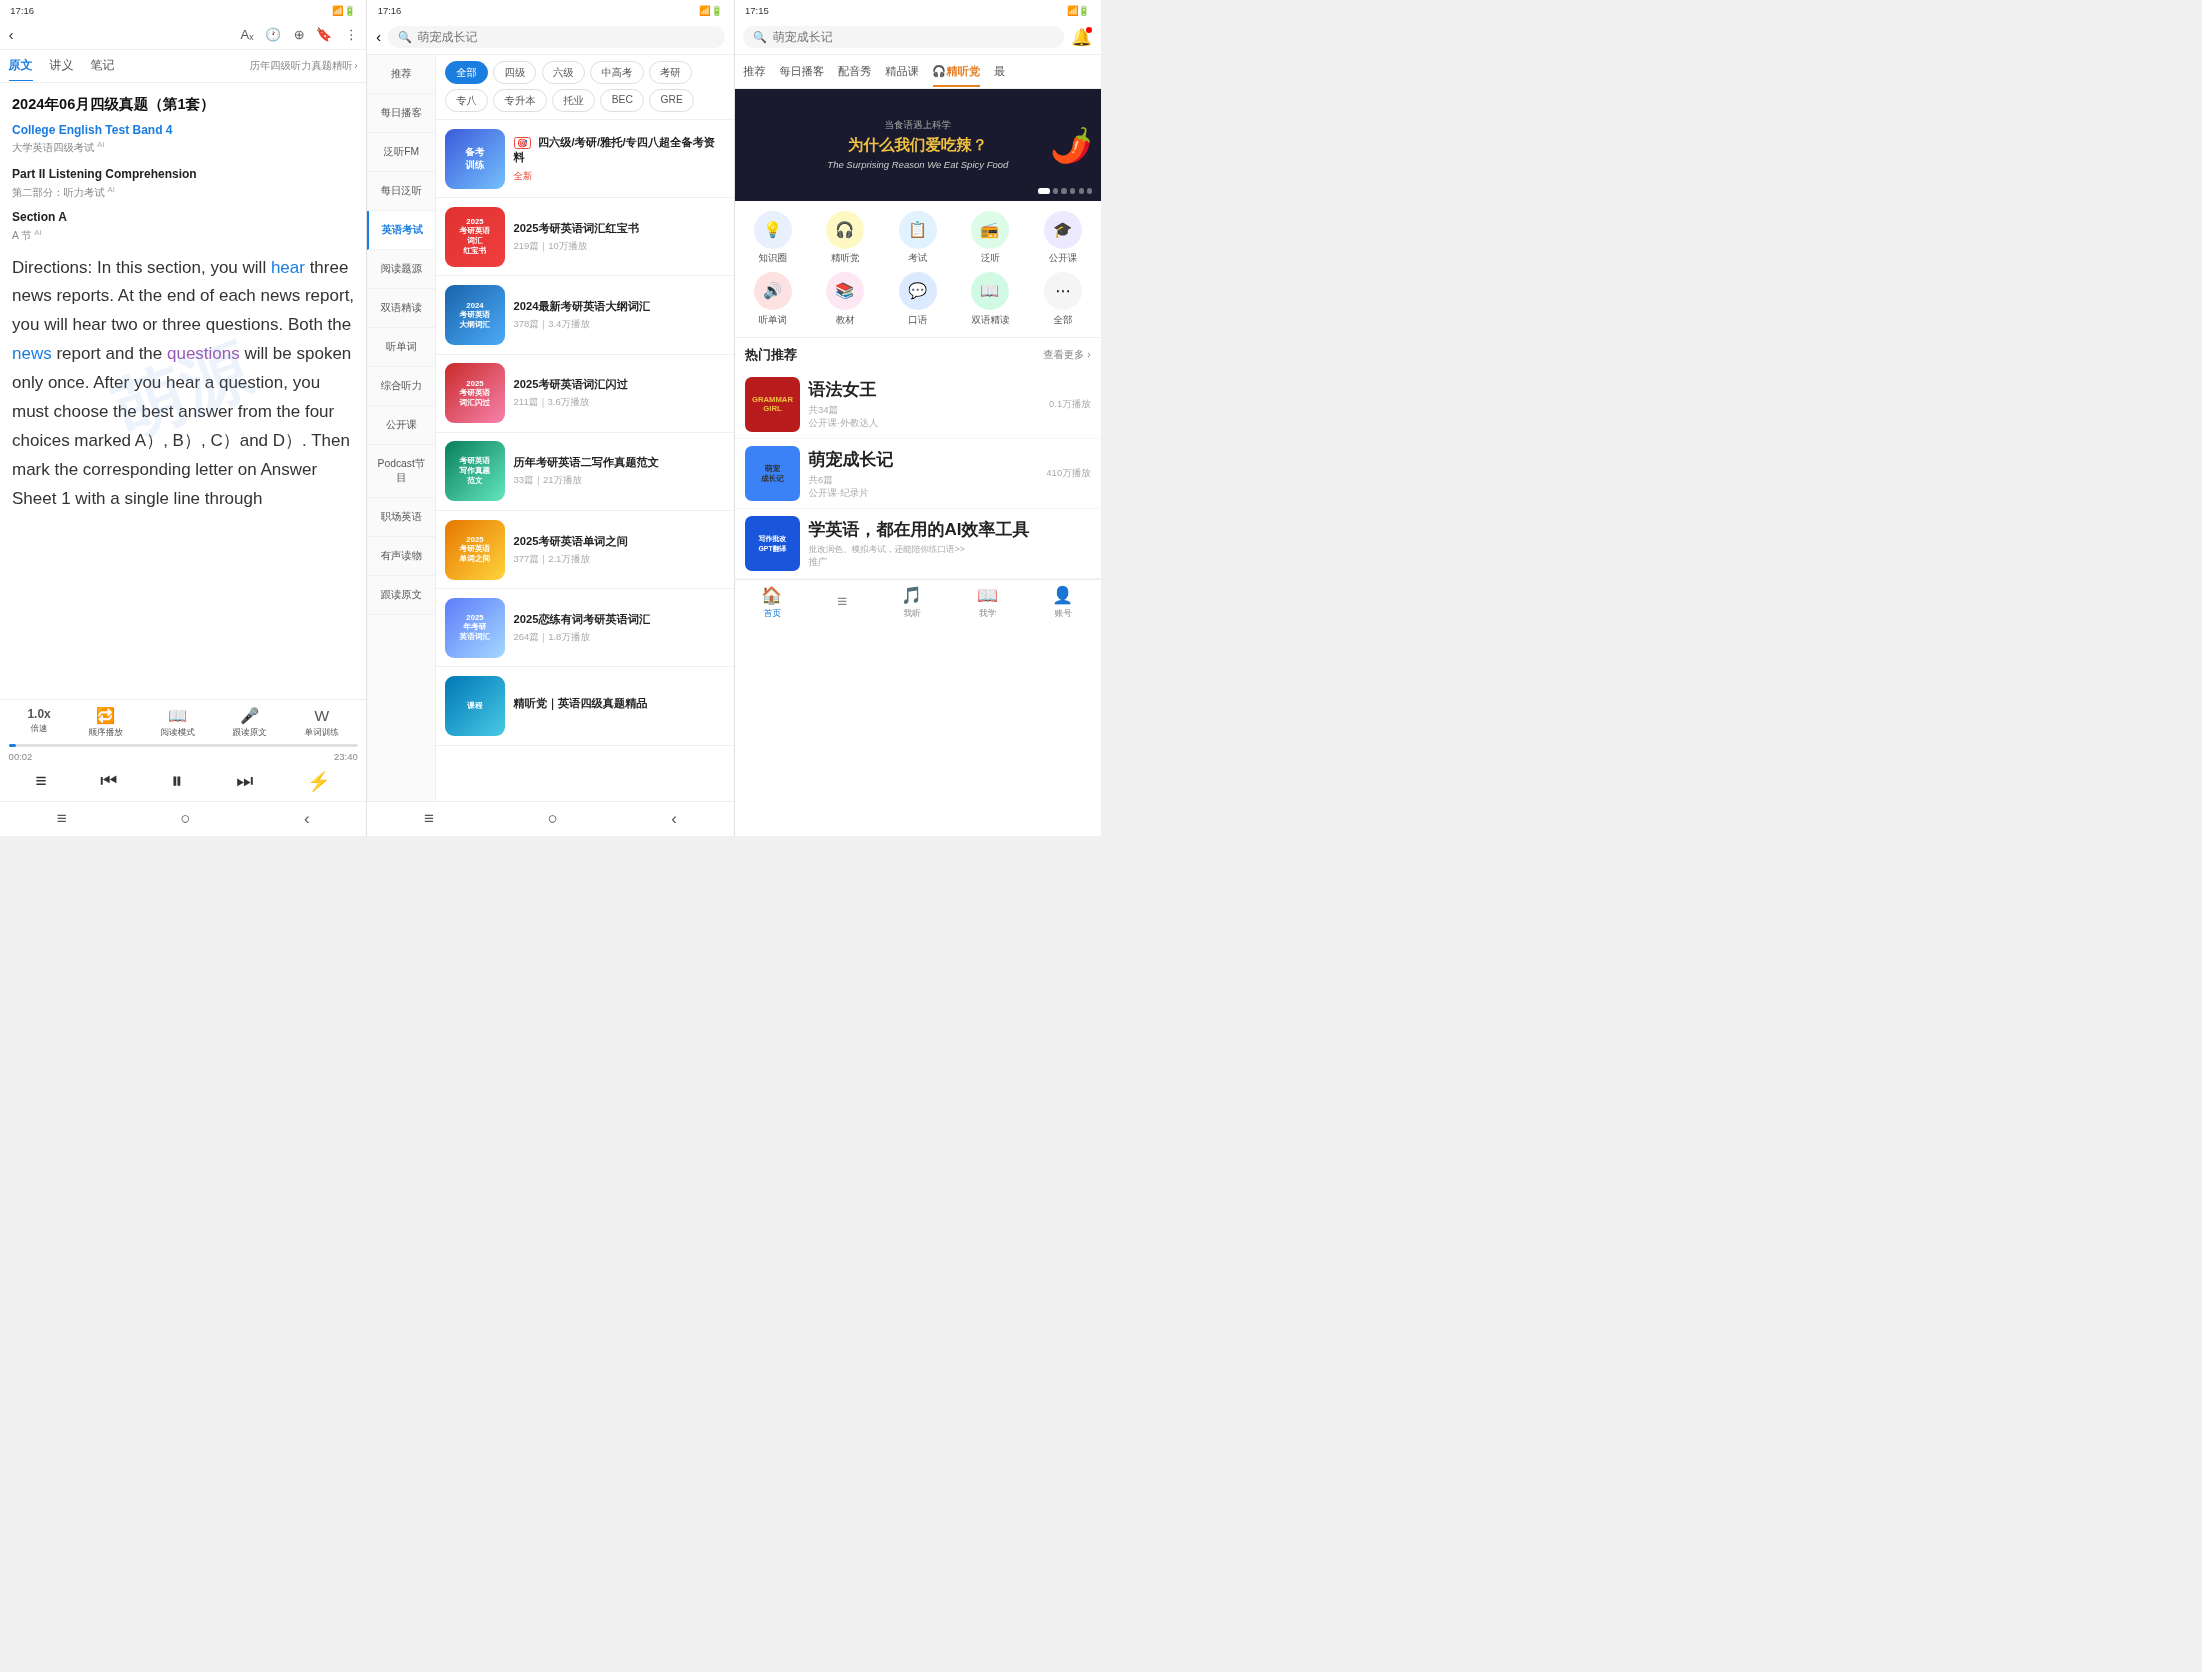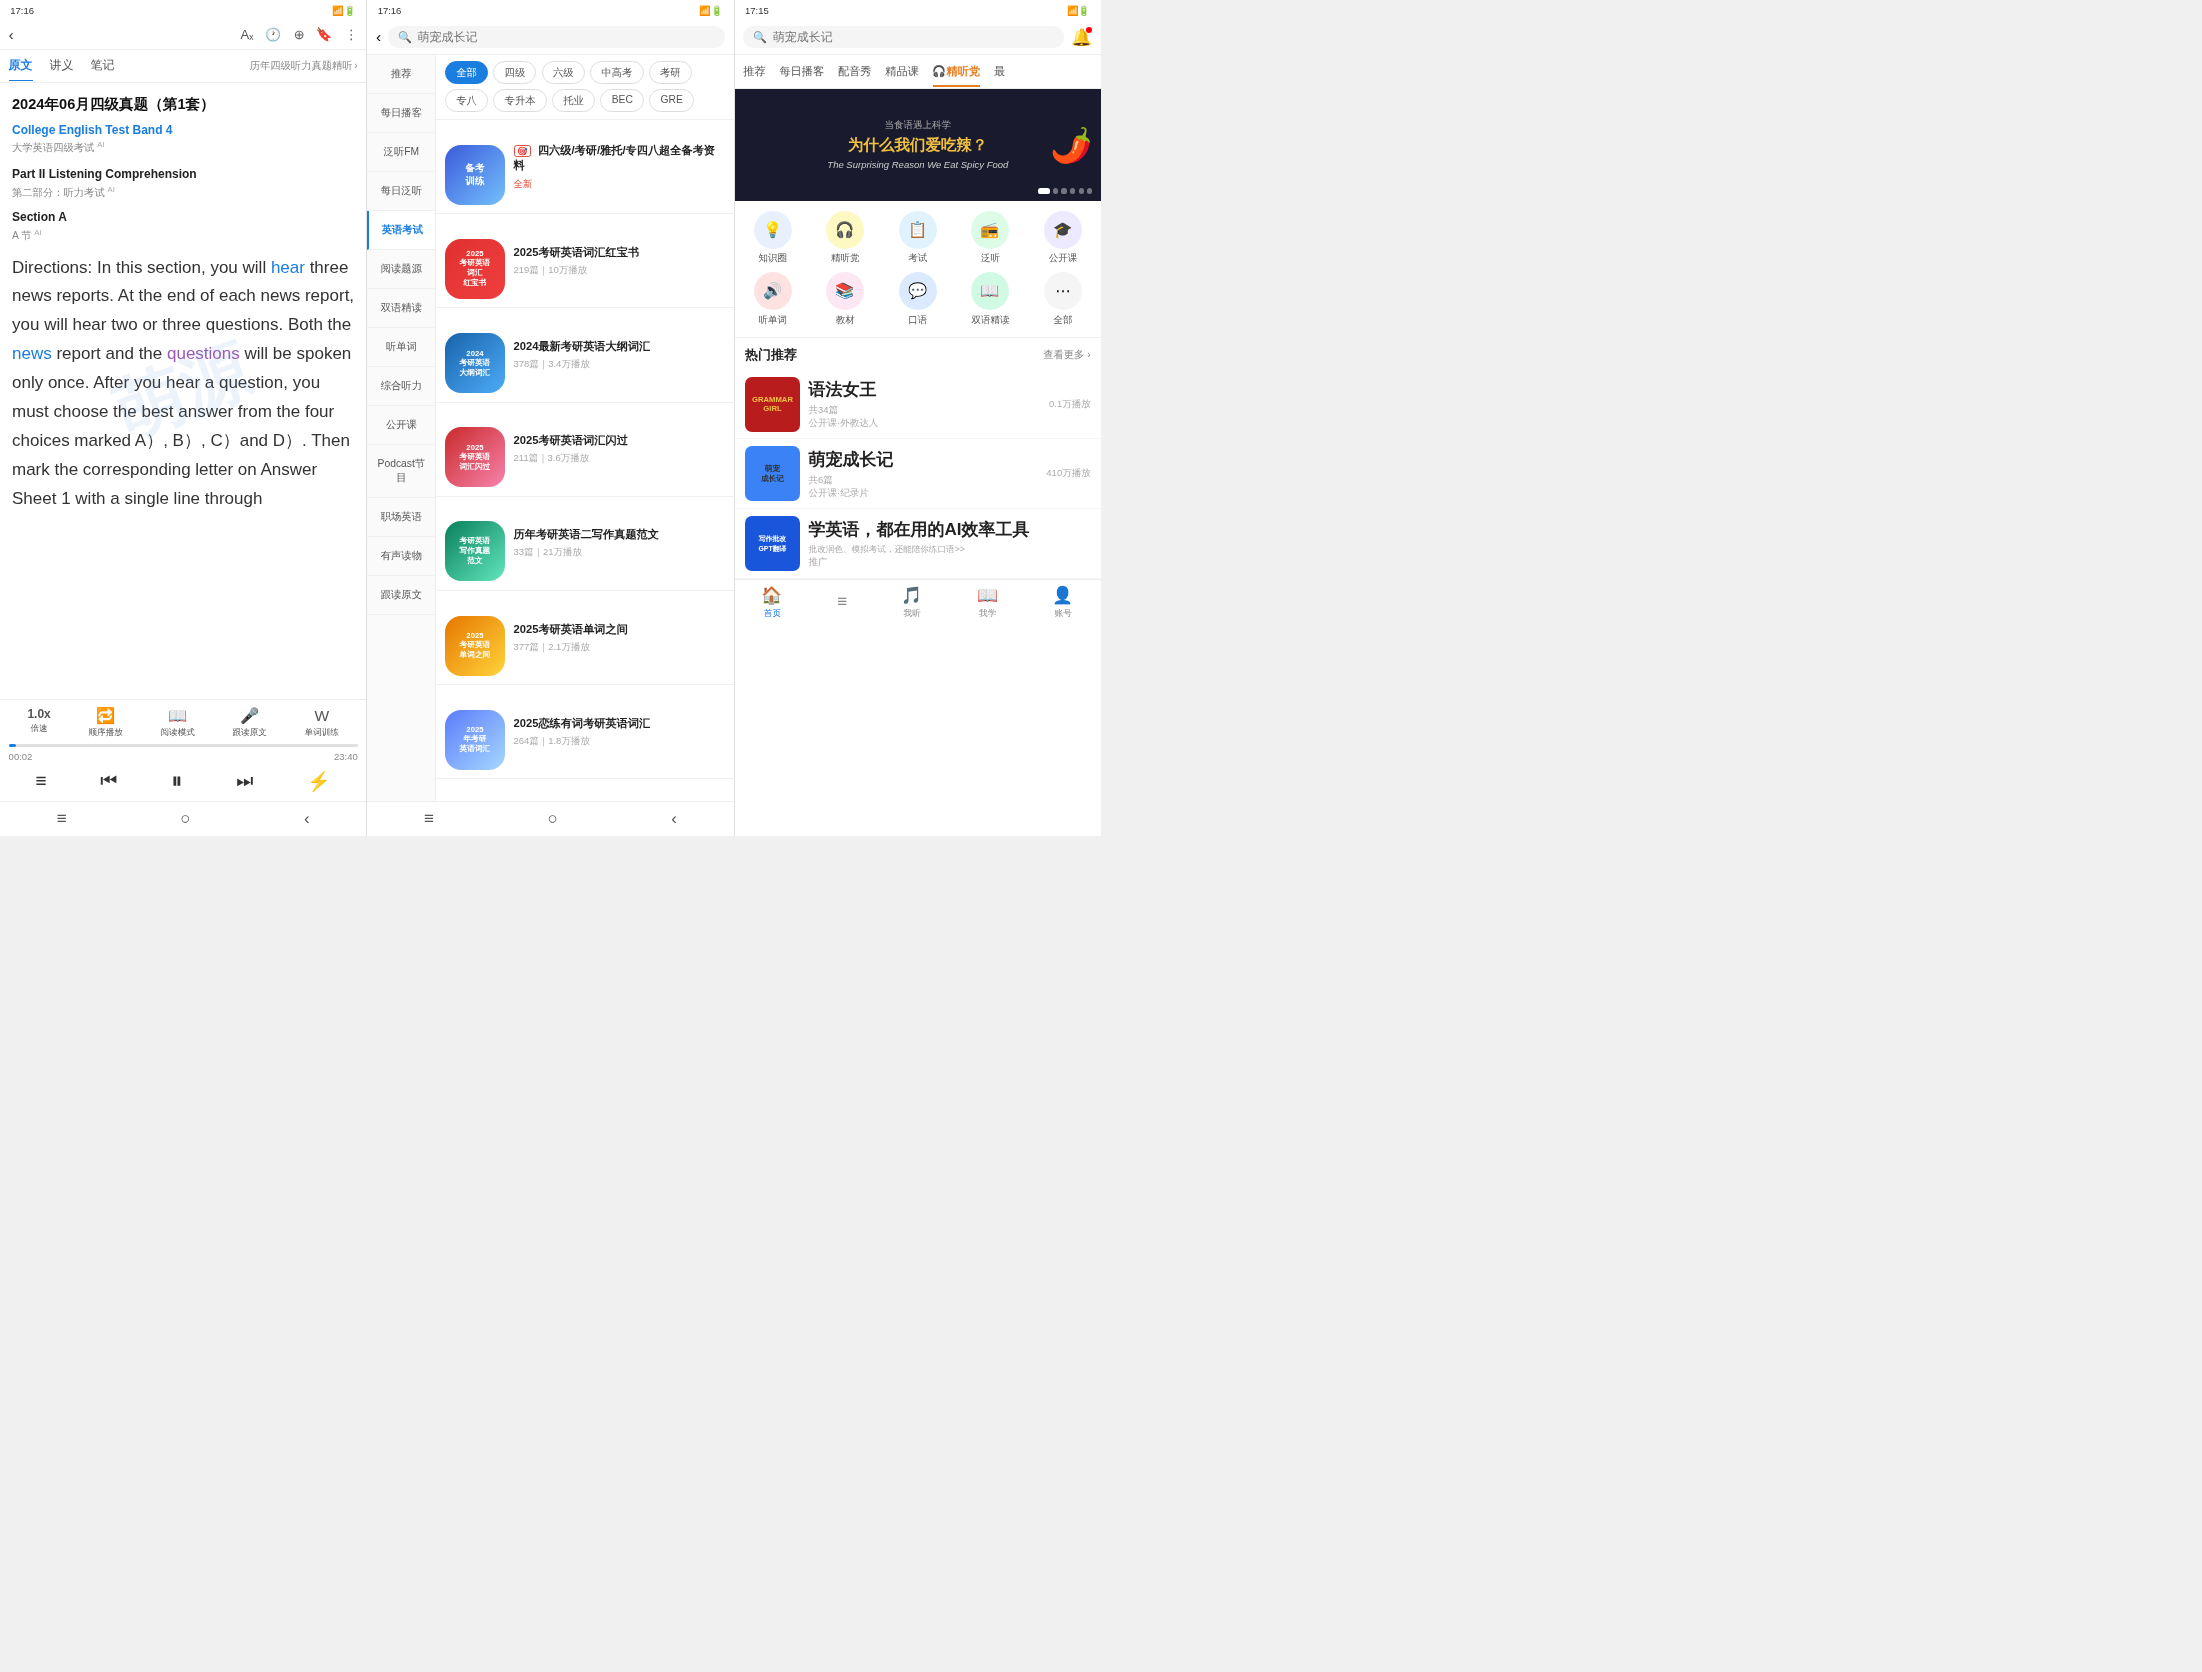--- a/index.html
+++ b/index.html
@@ -241,31 +241,30 @@
       display: flex;
       align-items: center;
       padding: 8.6px 8.6px;
       border-bottom: 0.9px solid #f0f0f0;
       gap: 8.6px;
       cursor: pointer;
     }
     .p2-thumb {
       width: 60px;
       height: 60px;
-      border-radius: 16px;
+      border-radius: 9px;
       flex-shrink: 0;
       overflow: hidden;
       display: flex;
       align-items: center;
       justify-content: center;
       font-size: 8.6px;
       color: #fff;
       font-weight: bold;
       text-align: center;
-      margin-top: 16px;
     }
     .p2-item-info { flex: 1; }
     .p2-item-title { font-size: 11.2px; font-weight: bold; color: #222; margin-bottom: 3.4px; line-height: 1.4; }
     .p2-item-meta { font-size: 9.5px; color: #aaa; margin-top: 2.6px; }
 
     
     .p3-header {
       display: flex;
       align-items: center;
       padding: 5.2px 8.6px;

